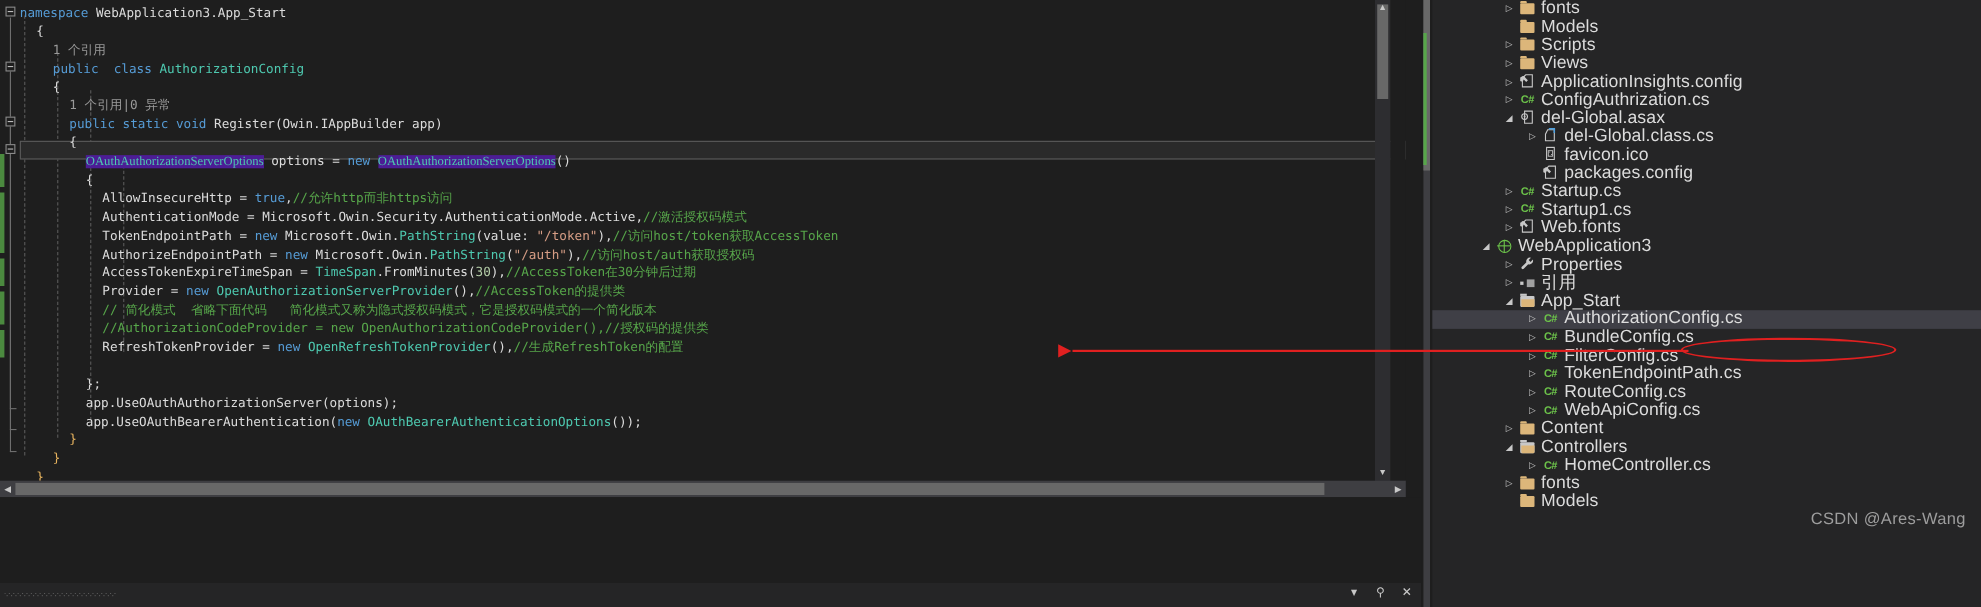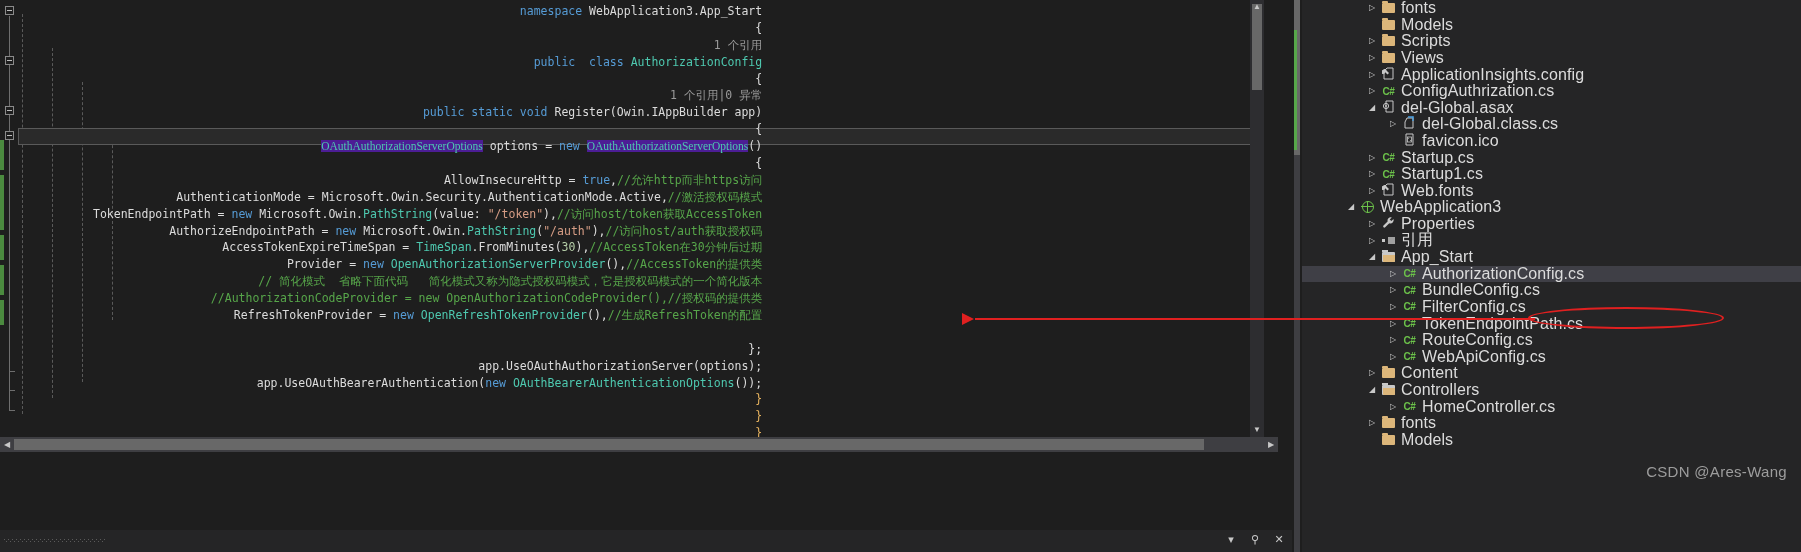--- a/index.html
+++ b/index.html
@@ -53,21 +53,20 @@
     font-family: "DejaVu Sans Mono", "Liberation Mono", monospace;
     font-size: 11.5px;
     line-height: 16.9px;
     white-space: pre;
   }
   .ln {
     position: relative;
     height: 16.9px;
     white-space: pre;
     padding-left: 0px;
-    text-align: right;
   }
 
   
   .outline-box {
     position: absolute;
     width: 9px; height: 9px;
     border: 1px solid #8a8a8a;
     background: #1e1e1e;
     left: 5px;
   }
@@ -588,42 +587,52 @@
           <span class="icon">
             <span><svg width="13" height="13" viewBox="0 0 13 13">
                 <path d="M3 1 L10 1 L10 12 L3 12 Z" fill="none" stroke="#c8c8c8" stroke-width="1"></path>
                 <rect x="4.5" y="4" width="4" height="5" fill="none" stroke="#c8c8c8" stroke-width="0.8"></rect>
                 <circle cx="5.4" cy="5.2" r="0.5" fill="#c8c8c8"></circle>
                 <circle cx="7.5" cy="7.5" r="0.5" fill="#c8c8c8"></circle>
               </svg></span>
           </span>
           <span class="label">favicon.ico</span>
         </div>
-        <div class="tree-row" style="padding-left: 62px;">
-          <span class="expander">▷</span>
-          <span class="icon">
-            <span class="ico-cs">C#</span>
-          </span>
-          <span class="label">Startup.cs</span>
-        </div>
-        <div class="tree-row" style="padding-left: 62px;">
-          <span class="expander">▷</span>
-          <span class="icon">
-            <span class="ico-cs">C#</span>
-          </span>
-          <span class="label">Startup1.cs</span>
-        </div>
-        <div class="tree-row" style="padding-left: 62px;">
-          <span class="expander">▷</span>
+        <div class="tree-row" style="padding-left: 83px;">
+          <span class="expander"></span>
           <span class="icon">
             <span><svg width="13" height="13" viewBox="0 0 13 13">
                 <path d="M5 1 L11 1 L11 12 L2 12 L2 4 Z" fill="none" stroke="#c8c8c8" stroke-width="1"></path>
                 <path d="M1 3 a2 2 0 1 0 2.2 2.2 L5.5 7.5 L7 6 L4.7 3.7 A2 2 0 0 0 1 3 Z" fill="#c8c8c8"></path>
               </svg></span>
           </span>
+          <span class="label">packages.config</span>
+        </div>
+        <div class="tree-row" style="padding-left: 62px;">
+          <span class="expander">▷</span>
+          <span class="icon">
+            <span class="ico-cs">C#</span>
+          </span>
+          <span class="label">Startup.cs</span>
+        </div>
+        <div class="tree-row" style="padding-left: 62px;">
+          <span class="expander">▷</span>
+          <span class="icon">
+            <span class="ico-cs">C#</span>
+          </span>
+          <span class="label">Startup1.cs</span>
+        </div>
+        <div class="tree-row" style="padding-left: 62px;">
+          <span class="expander">▷</span>
+          <span class="icon">
+            <span><svg width="13" height="13" viewBox="0 0 13 13">
+                <path d="M5 1 L11 1 L11 12 L2 12 L2 4 Z" fill="none" stroke="#c8c8c8" stroke-width="1"></path>
+                <path d="M1 3 a2 2 0 1 0 2.2 2.2 L5.5 7.5 L7 6 L4.7 3.7 A2 2 0 0 0 1 3 Z" fill="#c8c8c8"></path>
+              </svg></span>
+          </span>
           <span class="label">Web.fonts</span>
         </div>
         <div class="tree-row bold" style="padding-left: 41px;">
           <span class="expander" style="transform: rotate(0deg); color: rgb(200, 200, 200);">◢</span>
           <span class="icon">
             <span class="ico-globe"></span>
           </span>
           <span class="label">WebApplication3</span>
         </div>
         <div class="tree-row" style="padding-left: 62px;">

